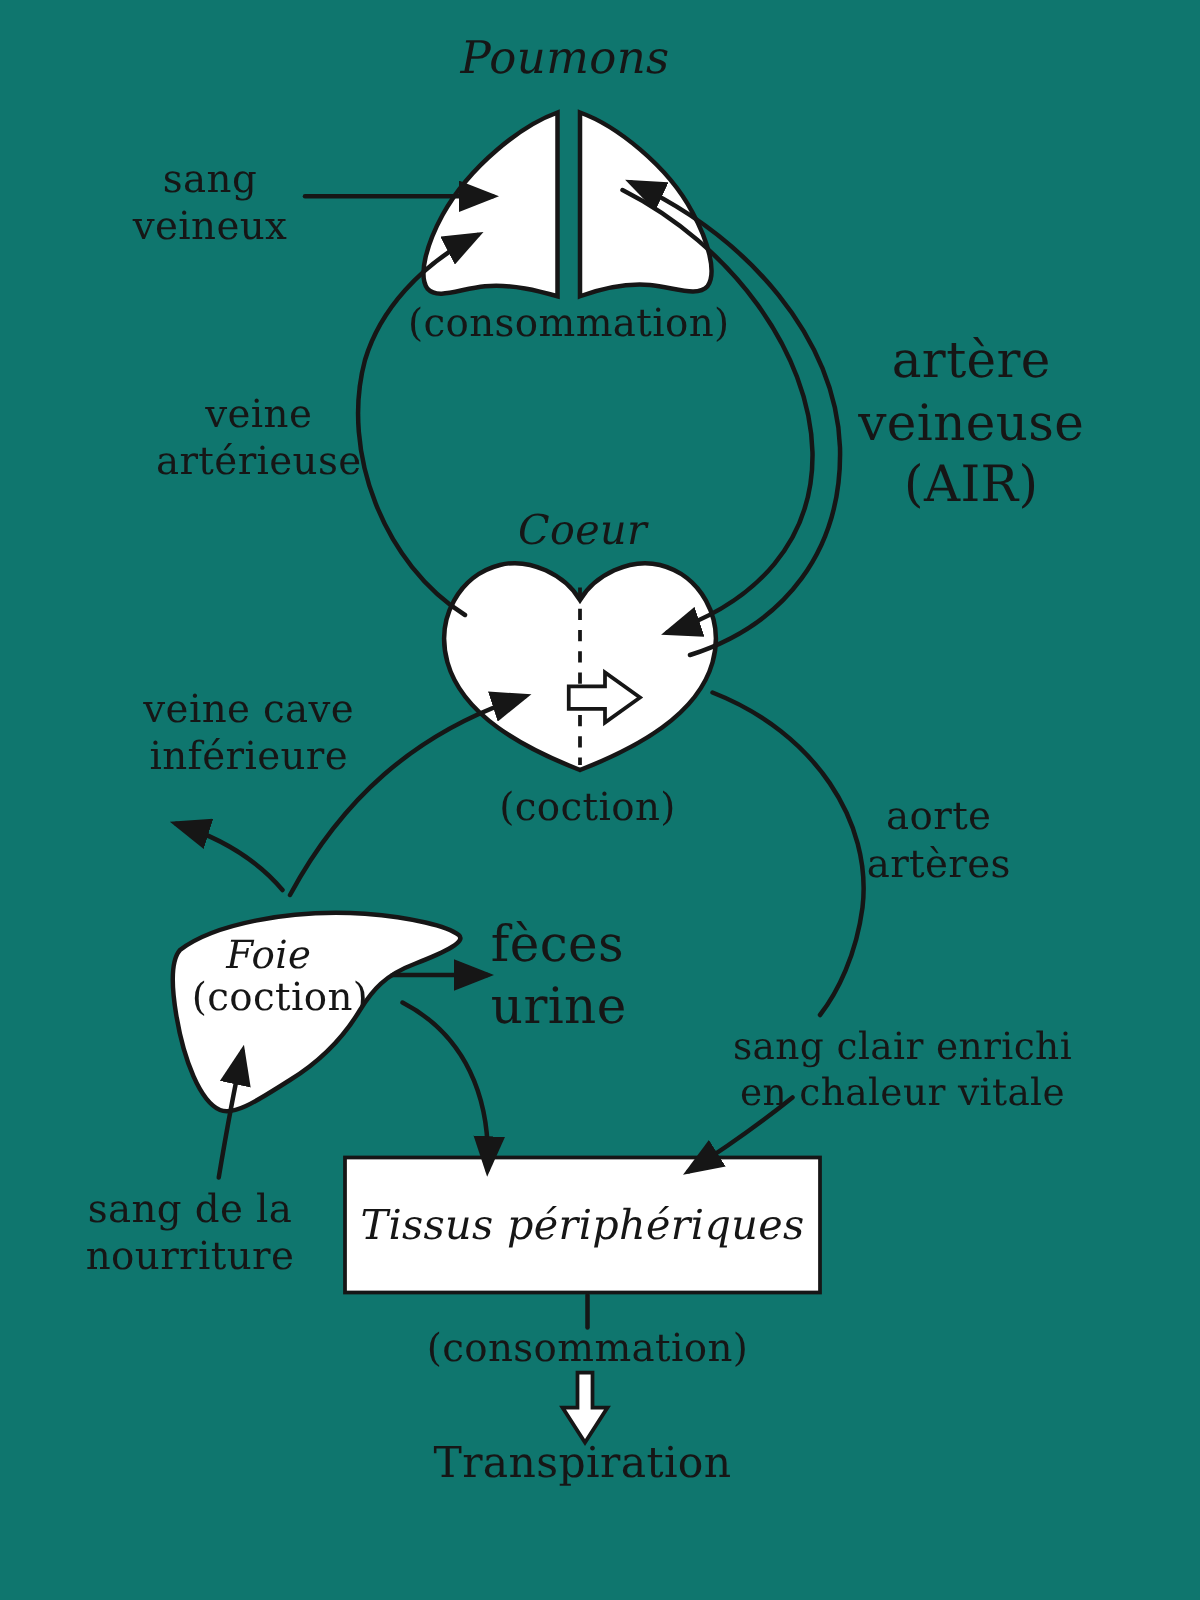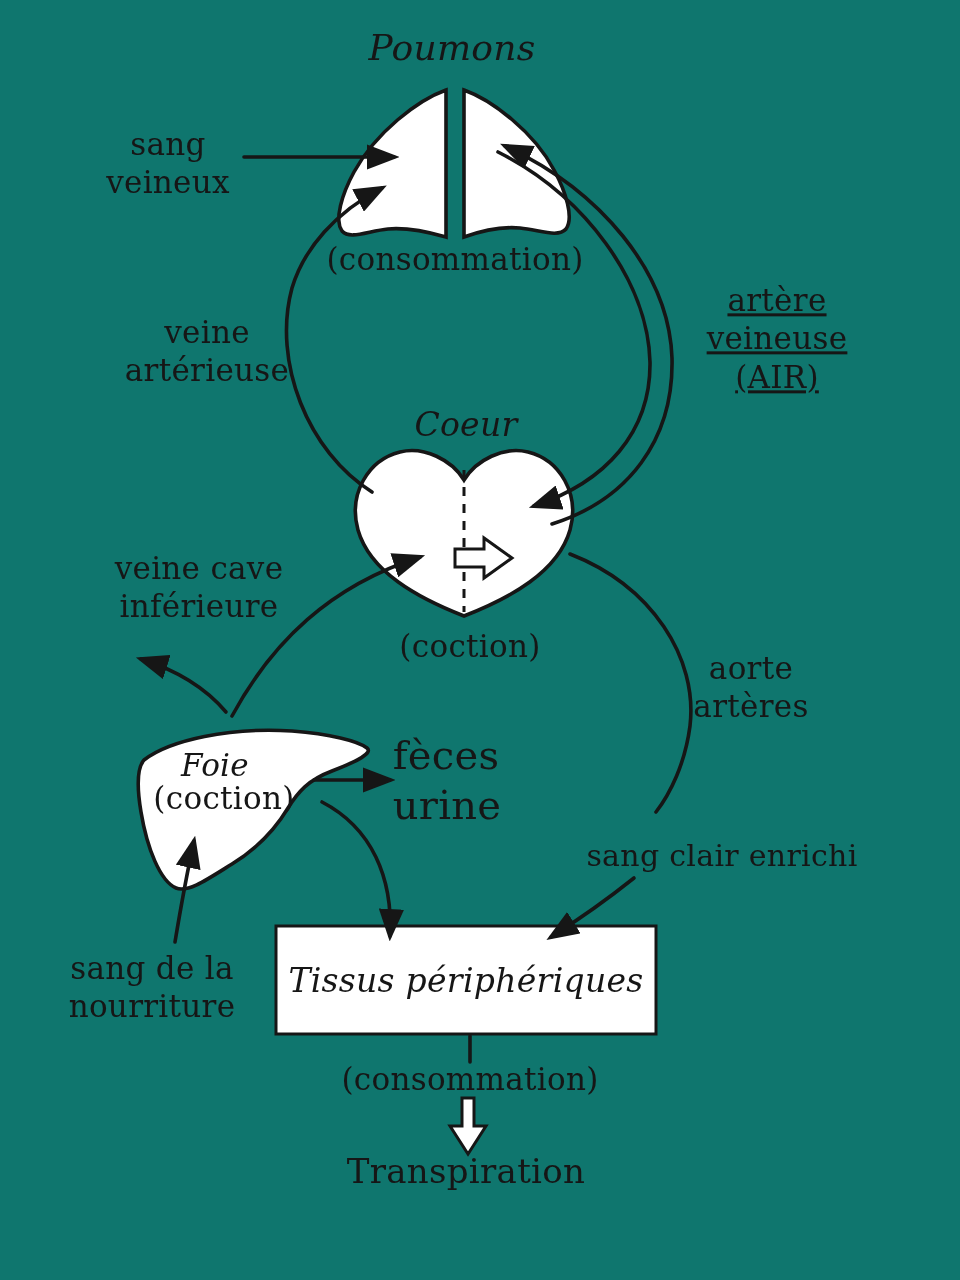--- a/index.html
+++ b/index.html
@@ -80,51 +80,52 @@
     <span class="line">veineux</span>
   </div>
 
   <div class="lbl" style="left:455px; top:259px; font-size:31px;">(consommation)</div>
 
   <div class="lbl" style="left:207px; top:351px; font-size:31px;">
     <span class="line">veine</span>
     <span class="line">artérieuse</span>
   </div>
 
-  <div class="lbl" style="left:777px; top:339px; font-size:31px;text-decoration:underline;">
+  <div class="lbl" style="left:777px; top:339px; font-size:40px;">
     <span class="line">artère</span>
     <span class="line">veineuse</span>
     <span class="line">(AIR)</span>
   </div>
 
   <div class="lbl it" style="left:466px; top:425px; font-size:33px;">Coeur</div>
 
   <div class="lbl" style="left:199px; top:587px; font-size:31px;">
     <span class="line">veine cave</span>
     <span class="line">inférieure</span>
   </div>
 
   <div class="lbl" style="left:470px; top:646px; font-size:31px;">(coction)</div>
 
-  <div class="lbl" style="left:751px; top:687px; font-size:31px;">
+  <div class="lbl" style="left:751px; top:673px; font-size:31px;">
     <span class="line">aorte</span>
     <span class="line">artères</span>
   </div>
 
   <div class="lbl it" style="left:215px; top:765px; font-size:31px;text-align:right;">Foie</div>
 
   <div class="lbl" style="left:224px; top:798px; font-size:31px;">(coction)</div>
 
   <div class="lbl" style="left:447px; top:781px; font-size:40px; text-align:left;">
     <span class="line">fèces</span>
     <span class="line">urine</span>
   </div>
 
   <div class="lbl" style="left:722px; top:856px; font-size:30px;">
     <span class="line">sang clair enrichi</span>
+    <span class="line">en chaleur vitale</span>
   </div>
 
   <div class="lbl it" style="left:466px; top:981px; font-size:33px;">Tissus périphériques</div>
 
   <div class="lbl" style="left:152px; top:987px; font-size:31px;">
     <span class="line">sang de la</span>
     <span class="line">nourriture</span>
   </div>
 
   <div class="lbl" style="left:470px; top:1079px; font-size:31px;">(consommation)</div>

